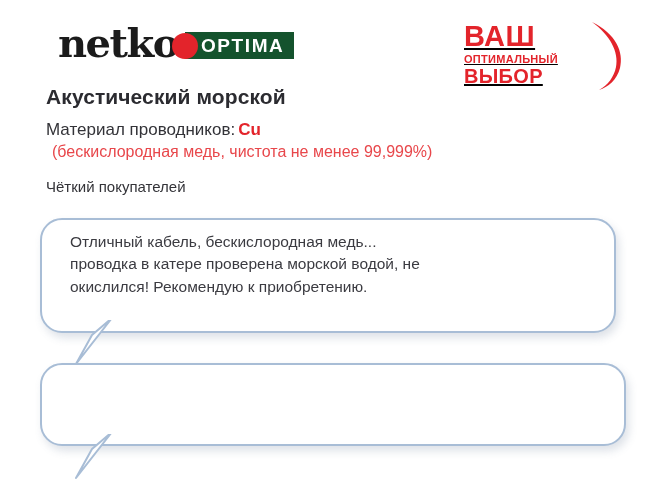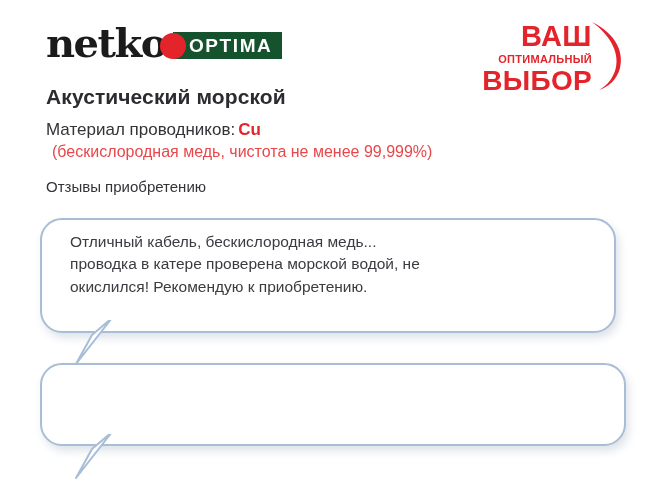--- a/index.html
+++ b/index.html
@@ -39,20 +39,21 @@
     height: 42px;
   }
   .logo-netko {
     font-family: "DejaVu Serif", serif;
     font-size: 40px;
     font-weight: 700;
     letter-spacing: -1.5px;
     color: #1b1b1b;
     line-height: 1;
     display: block;
+    margin-left: 12px;
   }
   .logo-dot {
     width: 26px;
     height: 26px;
     border-radius: 50%;
     background: #e3242b;
     margin-left: -6px;
     margin-right: 0px;
     position: relative;
     z-index: 3;
@@ -85,21 +86,22 @@
     right: 26px;
     top: 22px;
     width: 160px;
     height: 64px;
   }
   .badge-stack {
     position: absolute;
     left: 0;
     top: 0;
     width: 128px;
-    text-align: right;
+    text-align: left;
+    text-decoration: underline;
   }
   .badge-line1 {
     color: #e3242b;
     font-family: "Liberation Sans", sans-serif;
     font-size: 29px;
     font-weight: 700;
     letter-spacing: 0.5px;
     line-height: 1.02;
     display: block;
   }
@@ -109,21 +111,21 @@
     font-size: 11px;
     font-weight: 700;
     letter-spacing: 0.3px;
     line-height: 1.2;
     display: block;
     margin-top: 1px;
   }
   .badge-line3 {
     color: #e3242b;
     font-family: "Liberation Sans", sans-serif;
-    font-size: 28px;
+    font-size: 20px;
     font-weight: 700;
     letter-spacing: 0.3px;
     line-height: 1.05;
     display: block;
     margin-top: 0px;
   }
   .badge-arc {
     position: absolute;
     left: 122px;
     top: -4px;
@@ -257,21 +259,21 @@
   </div>
 
   <div class="title">Акустический морской</div>
 
   <div class="material-line">
     <span class="material-label">Материал проводников:</span><span class="material-value">Cu</span>
   </div>
 
   <div class="purity-line">(бескислородная медь, чистота не менее 99,999%)</div>
 
-  <div class="reviews-heading">Отзывы приобретению</div>
+  <div class="reviews-heading">Чёткий покупателей</div>
 
   <div class="bubble" id="bubble-1"></div>
   <div class="bubble-text" id="bubble-1-text">Отличный кабель, бескислородная медь...
 проводка в катере проверена морской водой, не
 окислился! Рекомендую к приобретению.</div>
   <svg class="bubble-tail" id="bubble-1-tail" viewBox="0 0 58 60">
     <path d="M40 0 L 4 46 L 20 17 Z" fill="#ffffff" stroke="#a8bdd6" stroke-width="2" stroke-linejoin="round"></path>
     <rect x="18" y="-4" width="26" height="6" fill="#ffffff"></rect>
   </svg>
 

